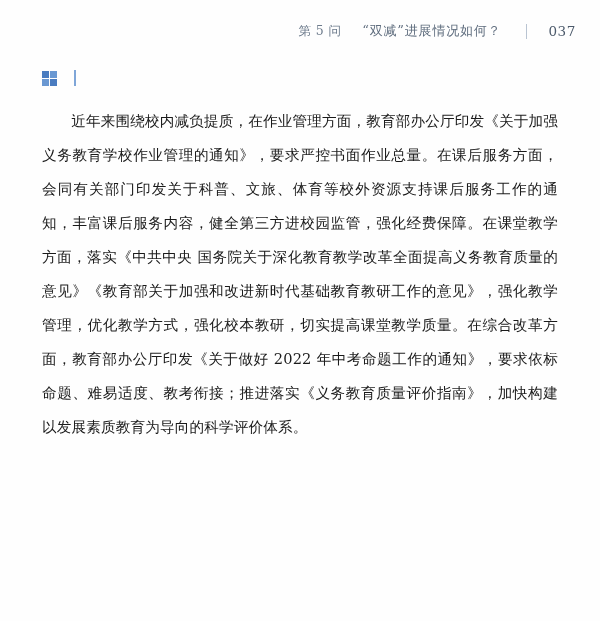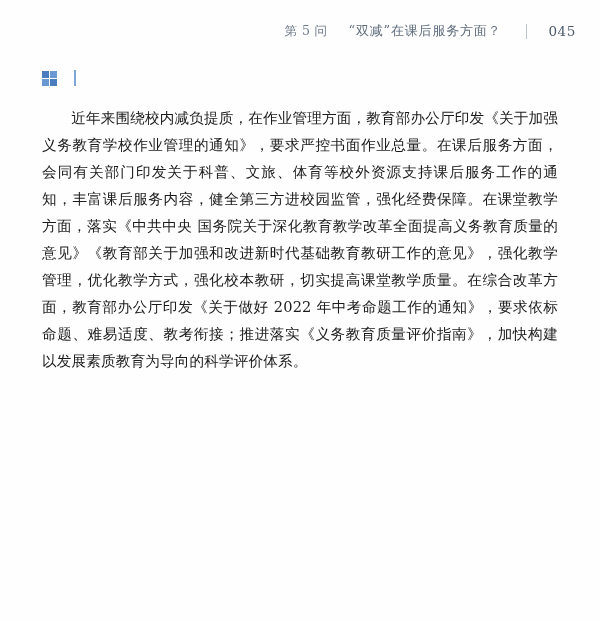--- a/index.html
+++ b/index.html
@@ -103,40 +103,40 @@
   
   .body-text {
     position: absolute;
     top: 104px;
     left: 42px;
     width: 516px;
   }
   .body-text p {
     margin: 0 0 0 0;
     font-size: 14.6px;
-    line-height: 27px;
+    line-height: 34px;
     color: #1a1a1a;
     text-align: justify;
     text-justify: inter-character;
     text-indent: 2em;
     letter-spacing: 0.15px;
     font-family: "DejaVu Serif", "Liberation Serif", serif;
   }
   .body-text p + p { margin-top: 0px; }
 </style>
 </head>
 <body>
 
 <div class="page">
 
   <div class="running-head">
     <span class="rh-question">第 5 问</span>
-    <span class="rh-title">“双减”在课后服务方面？</span>
+    <span class="rh-title">“双减”进展情况如何？</span>
     <span class="rh-rule"></span>
-    <span class="rh-folio">045</span>
+    <span class="rh-folio">037</span>
   </div>
 
   <div class="section-head">
     <span class="grid-icon">
       <i></i>
       <i class="lighter"></i>
       <i class="lighter"></i>
       <i></i>
     </span>
     <span class="section-bar"></span>

